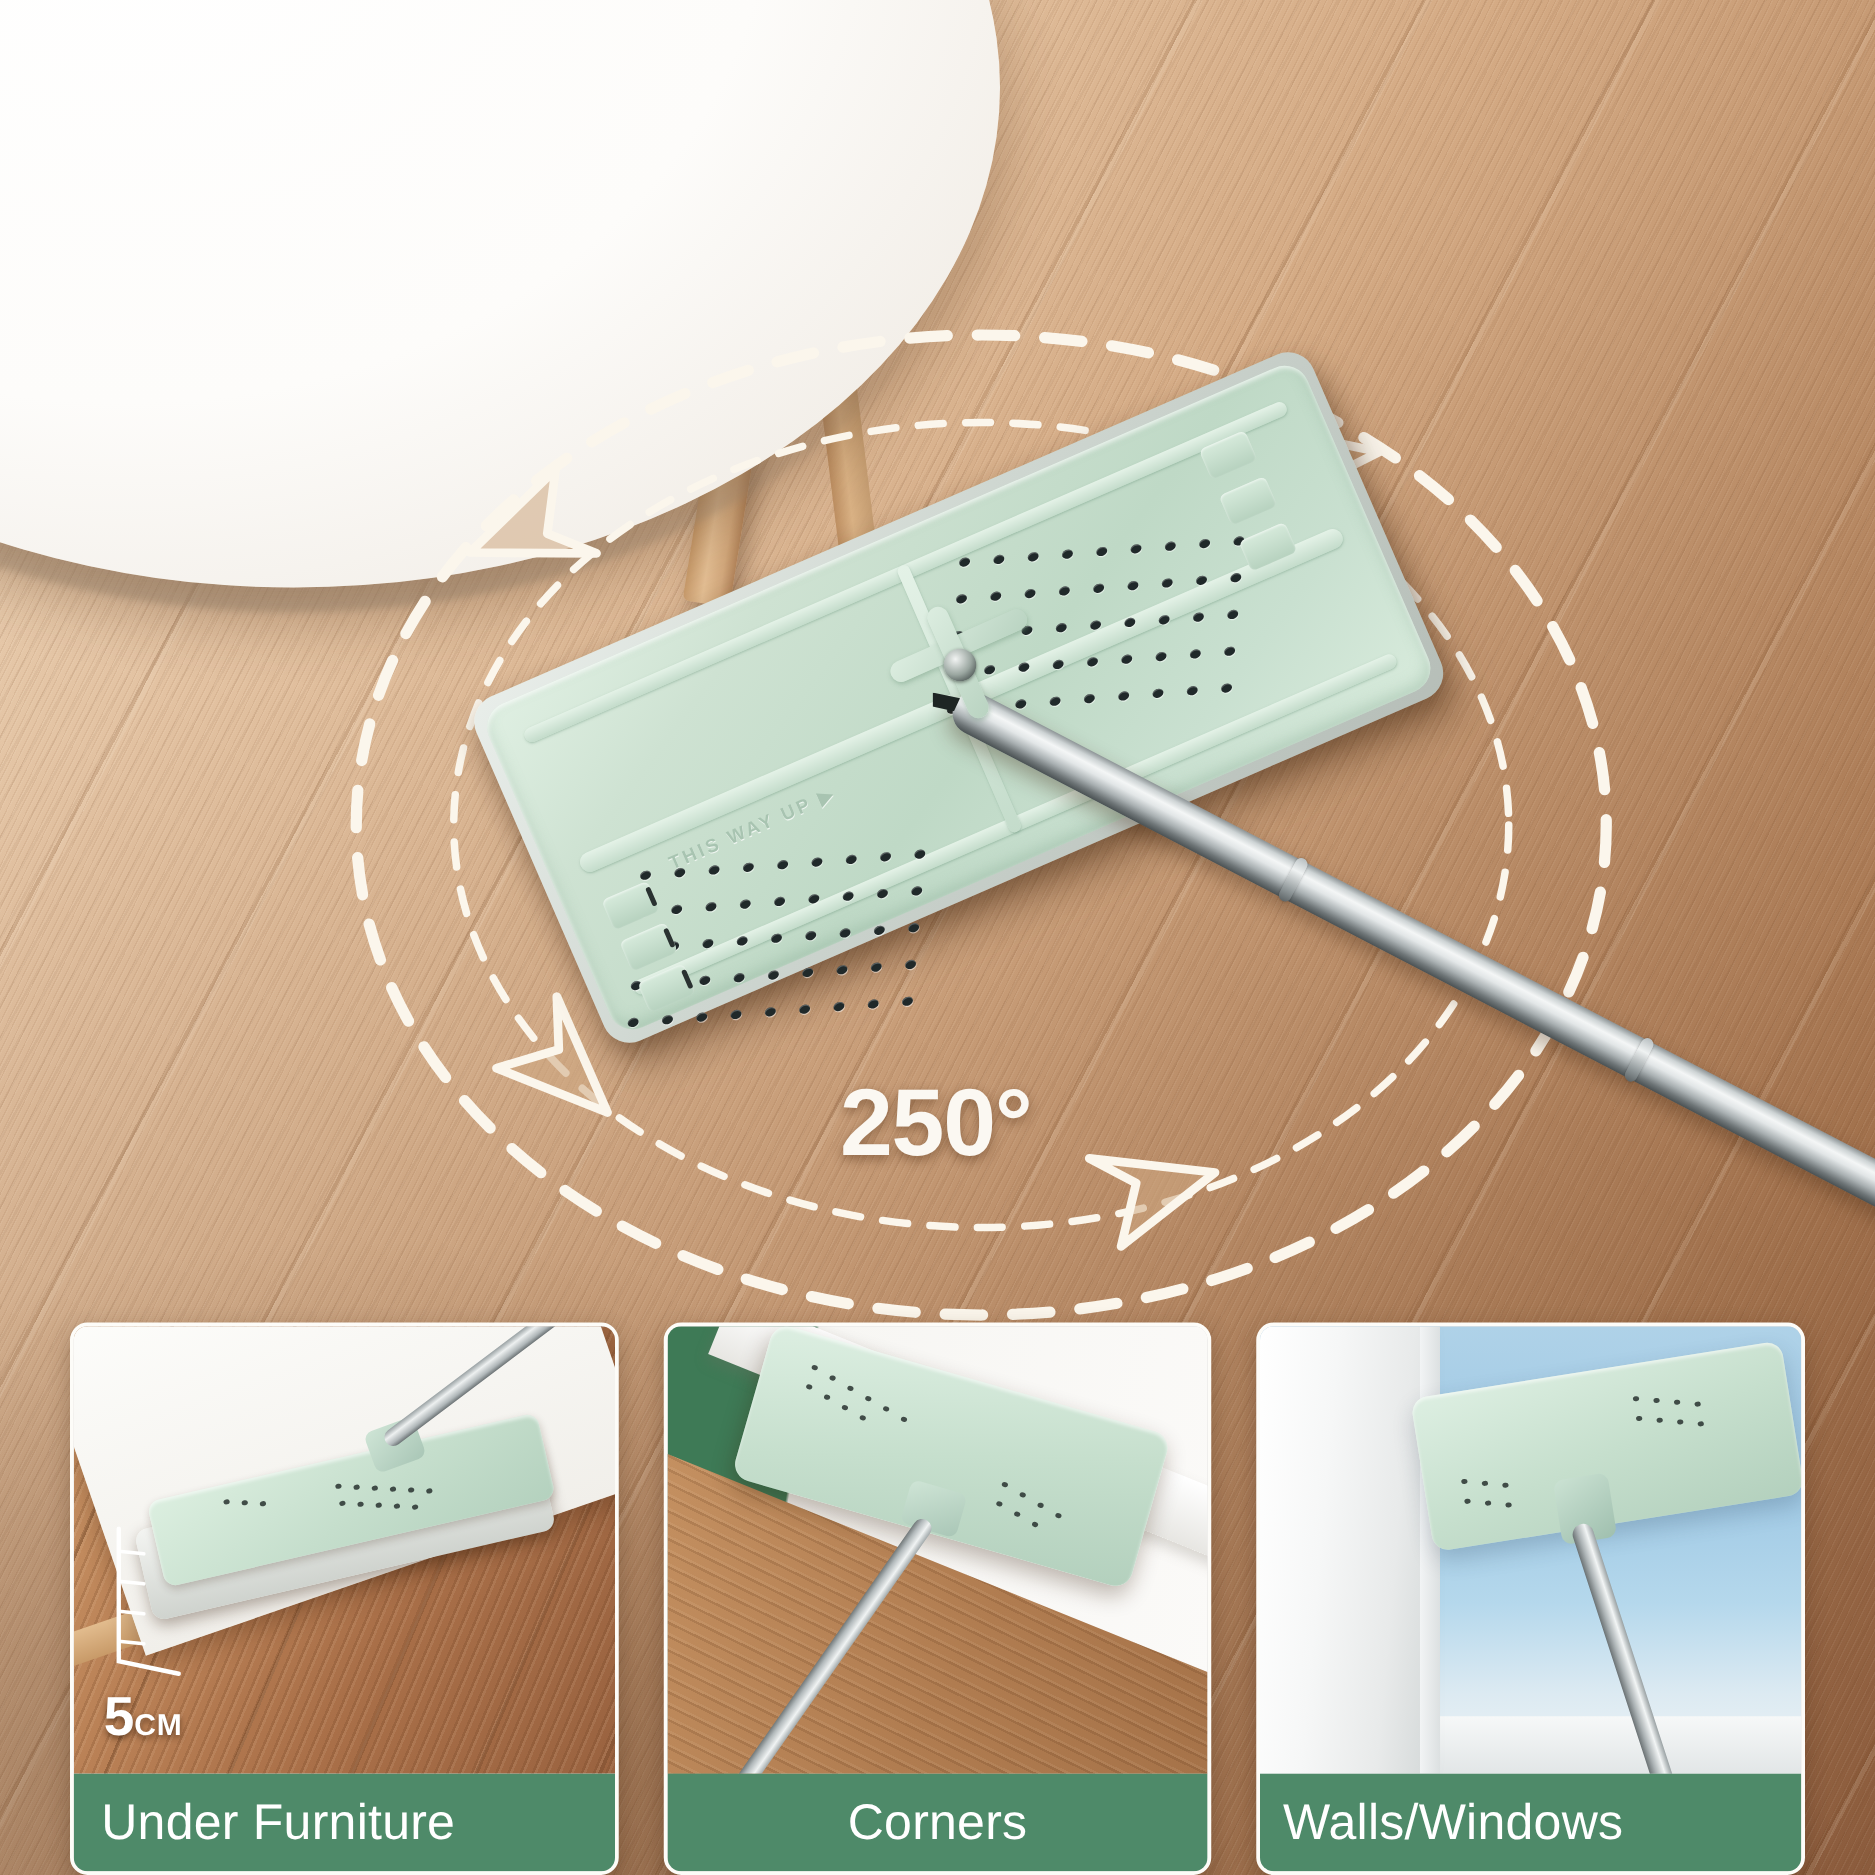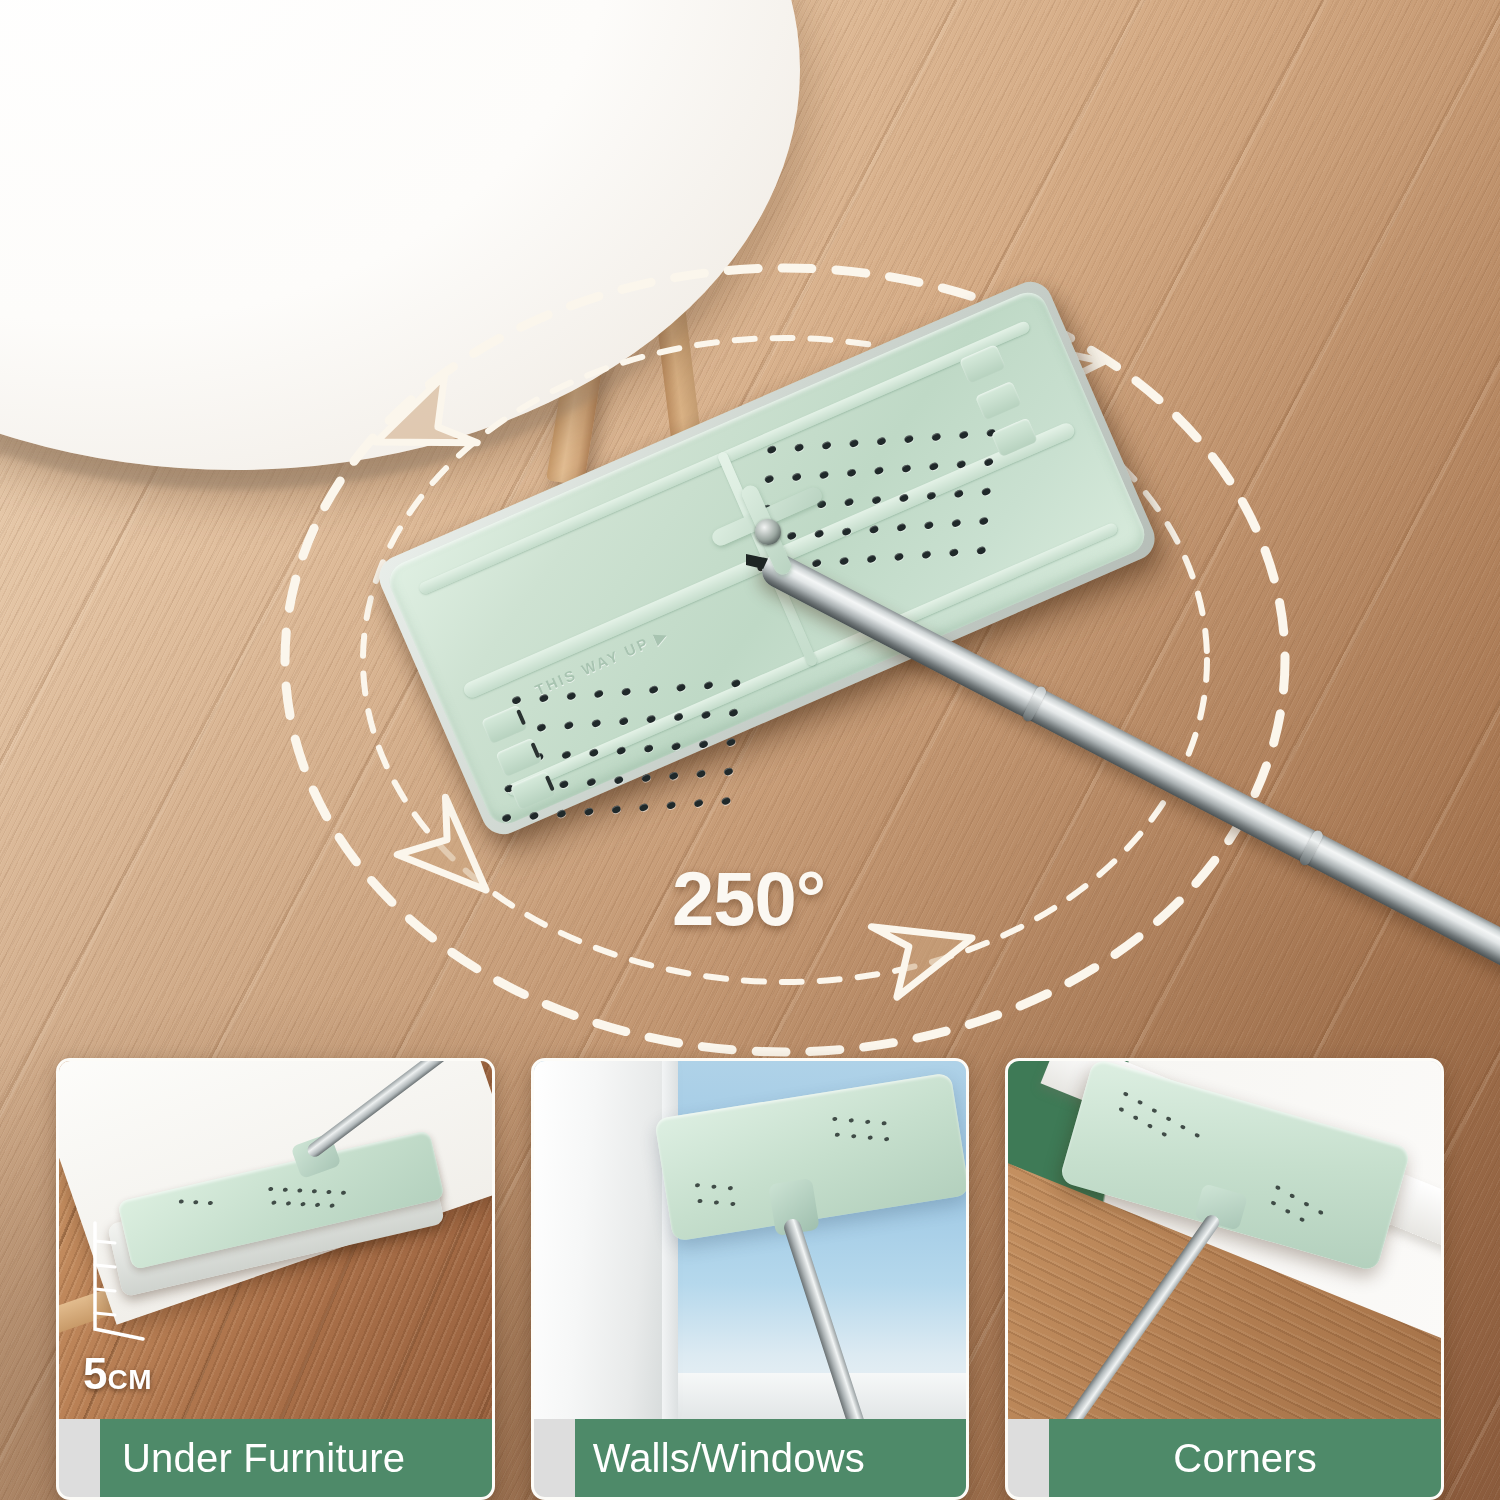--- a/index.html
+++ b/index.html
@@ -132,21 +132,21 @@
     background:linear-gradient(180deg,#B8BFC1,#EFF2F2 30%,#8E9698 75%,#5E6567);
     box-shadow:0 0 2px rgba(0,0,0,.3); }
 
   
   .thumbs { position:absolute; left:0; top:1058px; width:1500px; height:442px; z-index:35;
     display:flex; gap:36px; padding:0 56px; }
   .card { flex:1; position:relative; border-radius:14px; overflow:hidden;
     border:3px solid #FDFCF8; box-shadow:0 6px 18px rgba(60,32,12,.30); background:#ddd; }
   .scene { position:absolute; left:0; right:0; top:0; bottom:78px; overflow:hidden; }
   .caption { position:absolute; left:0; right:0; bottom:0; height:78px;
-    background:#4E8A69; display:flex; align-items:center;margin-left:41px; }
+    background:#4E8A69; display:flex; align-items:center; }
   .caption span { color:#FFFFFF; font-size:40px; font-weight:normal; padding-left:22px;
     letter-spacing:.2px; white-space:nowrap; }
   .caption.c2 span, .caption.c3 span { padding-left:0; width:100%; text-align:center; }
   .caption.c3 span { text-align:left; padding-left:18px; }
 
   
   .c1floor { position:absolute; inset:0;
     background:linear-gradient(115deg,#C99465 0%,#B98055 30%,#A96F48 60%,#9A6340 100%); }
   .c1grain { position:absolute; inset:-20%;
     background:repeating-linear-gradient(113deg, rgba(90,52,24,.16) 0 2px, rgba(255,235,210,.09) 2px 4px, rgba(0,0,0,0) 4px 9px);}
@@ -168,21 +168,21 @@
     box-shadow:inset 0 2px 3px rgba(255,255,255,.6), 0 3px 7px rgba(50,26,8,.22); }
   .c1pole { position:absolute; left:250px; top:86px; width:210px; height:14px; border-radius:7px;
     transform:rotate(-37deg); transform-origin:left center;
     background:linear-gradient(180deg,#9AA2A4,#EDF0F0 35%,#B0B7B9 75%,#6C7375); }
   .c1joint { position:absolute; left:236px; top:78px; width:42px; height:34px; border-radius:7px;
     background:linear-gradient(150deg,#CFE5D6,#A9C6B6); transform:rotate(-20deg); }
   .ruler { position:absolute; left:26px; top:160px; width:64px; height:120px; }
   .cm5 { position:absolute; left:24px; top:288px; color:#fff; font-weight:bold;
     text-shadow:0 2px 5px rgba(40,20,6,.55); }
   .cm5 b { font-size:44px; }
-  .cm5 i { font-size:28px; font-style:normal; font-weight:bold; letter-spacing:.5px; }
+  .cm5 i { font-size:24px; font-style:normal; font-weight:bold; letter-spacing:.5px; }
 
   
   .c2wall { position:absolute; left:0; top:0; width:100%; height:100%;
     background:linear-gradient(100deg,#3E7A56 0%,#3E7A56 24%,#F7F6F3 24.5%,#FBFAF8 100%); }
   .c2base { position:absolute; left:52px; top:-26px; width:620px; height:52px;
     background:linear-gradient(180deg,#FFFFFF,#E7E6E2); transform:rotate(22deg); transform-origin:left top;
     box-shadow:0 6px 10px rgba(120,110,100,.25); }
   .c2floor { position:absolute; left:-40px; top:86px; width:680px; height:420px;
     transform:rotate(22deg); transform-origin:left top;
     background:linear-gradient(100deg,#C79363 0%,#B07C50 45%,#9C6A42 100%); }
@@ -434,20 +434,55 @@
           <b>5</b><i>CM</i>
         </div>
       </div>
       <div class="caption c1">
         <span>Under Furniture</span>
       </div>
     </div>
 
     <div class="card">
       <div class="scene">
+        <div class="c2wall"></div>
+        <div class="c2floor">
+          <div class="c2grain"></div>
+        </div>
+        <div class="c2base"></div>
+        <div class="c2edge"></div>
+        <div class="c2mop">
+          <span class="holeS" style="left:38px;top:24px"></span>
+          <span class="holeS" style="left:54px;top:28px"></span>
+          <span class="holeS" style="left:70px;top:32px"></span>
+          <span class="holeS" style="left:86px;top:36px"></span>
+          <span class="holeS" style="left:102px;top:40px"></span>
+          <span class="holeS" style="left:118px;top:44px"></span>
+          <span class="holeS" style="left:38px;top:40px"></span>
+          <span class="holeS" style="left:54px;top:44px"></span>
+          <span class="holeS" style="left:70px;top:48px"></span>
+          <span class="holeS" style="left:86px;top:52px"></span>
+          <span class="holeS" style="left:210px;top:72px"></span>
+          <span class="holeS" style="left:226px;top:76px"></span>
+          <span class="holeS" style="left:242px;top:80px"></span>
+          <span class="holeS" style="left:258px;top:84px"></span>
+          <span class="holeS" style="left:210px;top:88px"></span>
+          <span class="holeS" style="left:226px;top:92px"></span>
+          <span class="holeS" style="left:242px;top:96px"></span>
+        </div>
+        <div class="c2joint"></div>
+        <div class="c2pole"></div>
+      </div>
+      <div class="caption c2">
+        <span>Corners</span>
+      </div>
+    </div>
+
+    <div class="card">
+      <div class="scene">
         <div class="c3sky"></div>
         <div class="c3sill"></div>
         <div class="c3curtain"></div>
         <div class="c3frame"></div>
         <div class="c3edge"></div>
         <div class="c3mop">
           <span class="holeS" style="left:176px;top:26px"></span>
           <span class="holeS" style="left:192px;top:30px"></span>
           <span class="holeS" style="left:208px;top:34px"></span>
           <span class="holeS" style="left:224px;top:38px"></span>
@@ -463,49 +498,14 @@
           <span class="holeS" style="left:62px;top:94px"></span>
         </div>
         <div class="c3joint"></div>
         <div class="c3pole"></div>
       </div>
       <div class="caption c3">
         <span>Walls/Windows</span>
       </div>
     </div>
 
-    <div class="card">
-      <div class="scene">
-        <div class="c2wall"></div>
-        <div class="c2floor">
-          <div class="c2grain"></div>
-        </div>
-        <div class="c2base"></div>
-        <div class="c2edge"></div>
-        <div class="c2mop">
-          <span class="holeS" style="left:38px;top:24px"></span>
-          <span class="holeS" style="left:54px;top:28px"></span>
-          <span class="holeS" style="left:70px;top:32px"></span>
-          <span class="holeS" style="left:86px;top:36px"></span>
-          <span class="holeS" style="left:102px;top:40px"></span>
-          <span class="holeS" style="left:118px;top:44px"></span>
-          <span class="holeS" style="left:38px;top:40px"></span>
-          <span class="holeS" style="left:54px;top:44px"></span>
-          <span class="holeS" style="left:70px;top:48px"></span>
-          <span class="holeS" style="left:86px;top:52px"></span>
-          <span class="holeS" style="left:210px;top:72px"></span>
-          <span class="holeS" style="left:226px;top:76px"></span>
-          <span class="holeS" style="left:242px;top:80px"></span>
-          <span class="holeS" style="left:258px;top:84px"></span>
-          <span class="holeS" style="left:210px;top:88px"></span>
-          <span class="holeS" style="left:226px;top:92px"></span>
-          <span class="holeS" style="left:242px;top:96px"></span>
-        </div>
-        <div class="c2joint"></div>
-        <div class="c2pole"></div>
-      </div>
-      <div class="caption c2">
-        <span>Corners</span>
-      </div>
-    </div>
-
   </div>
 </div>
 
 </body></html>

